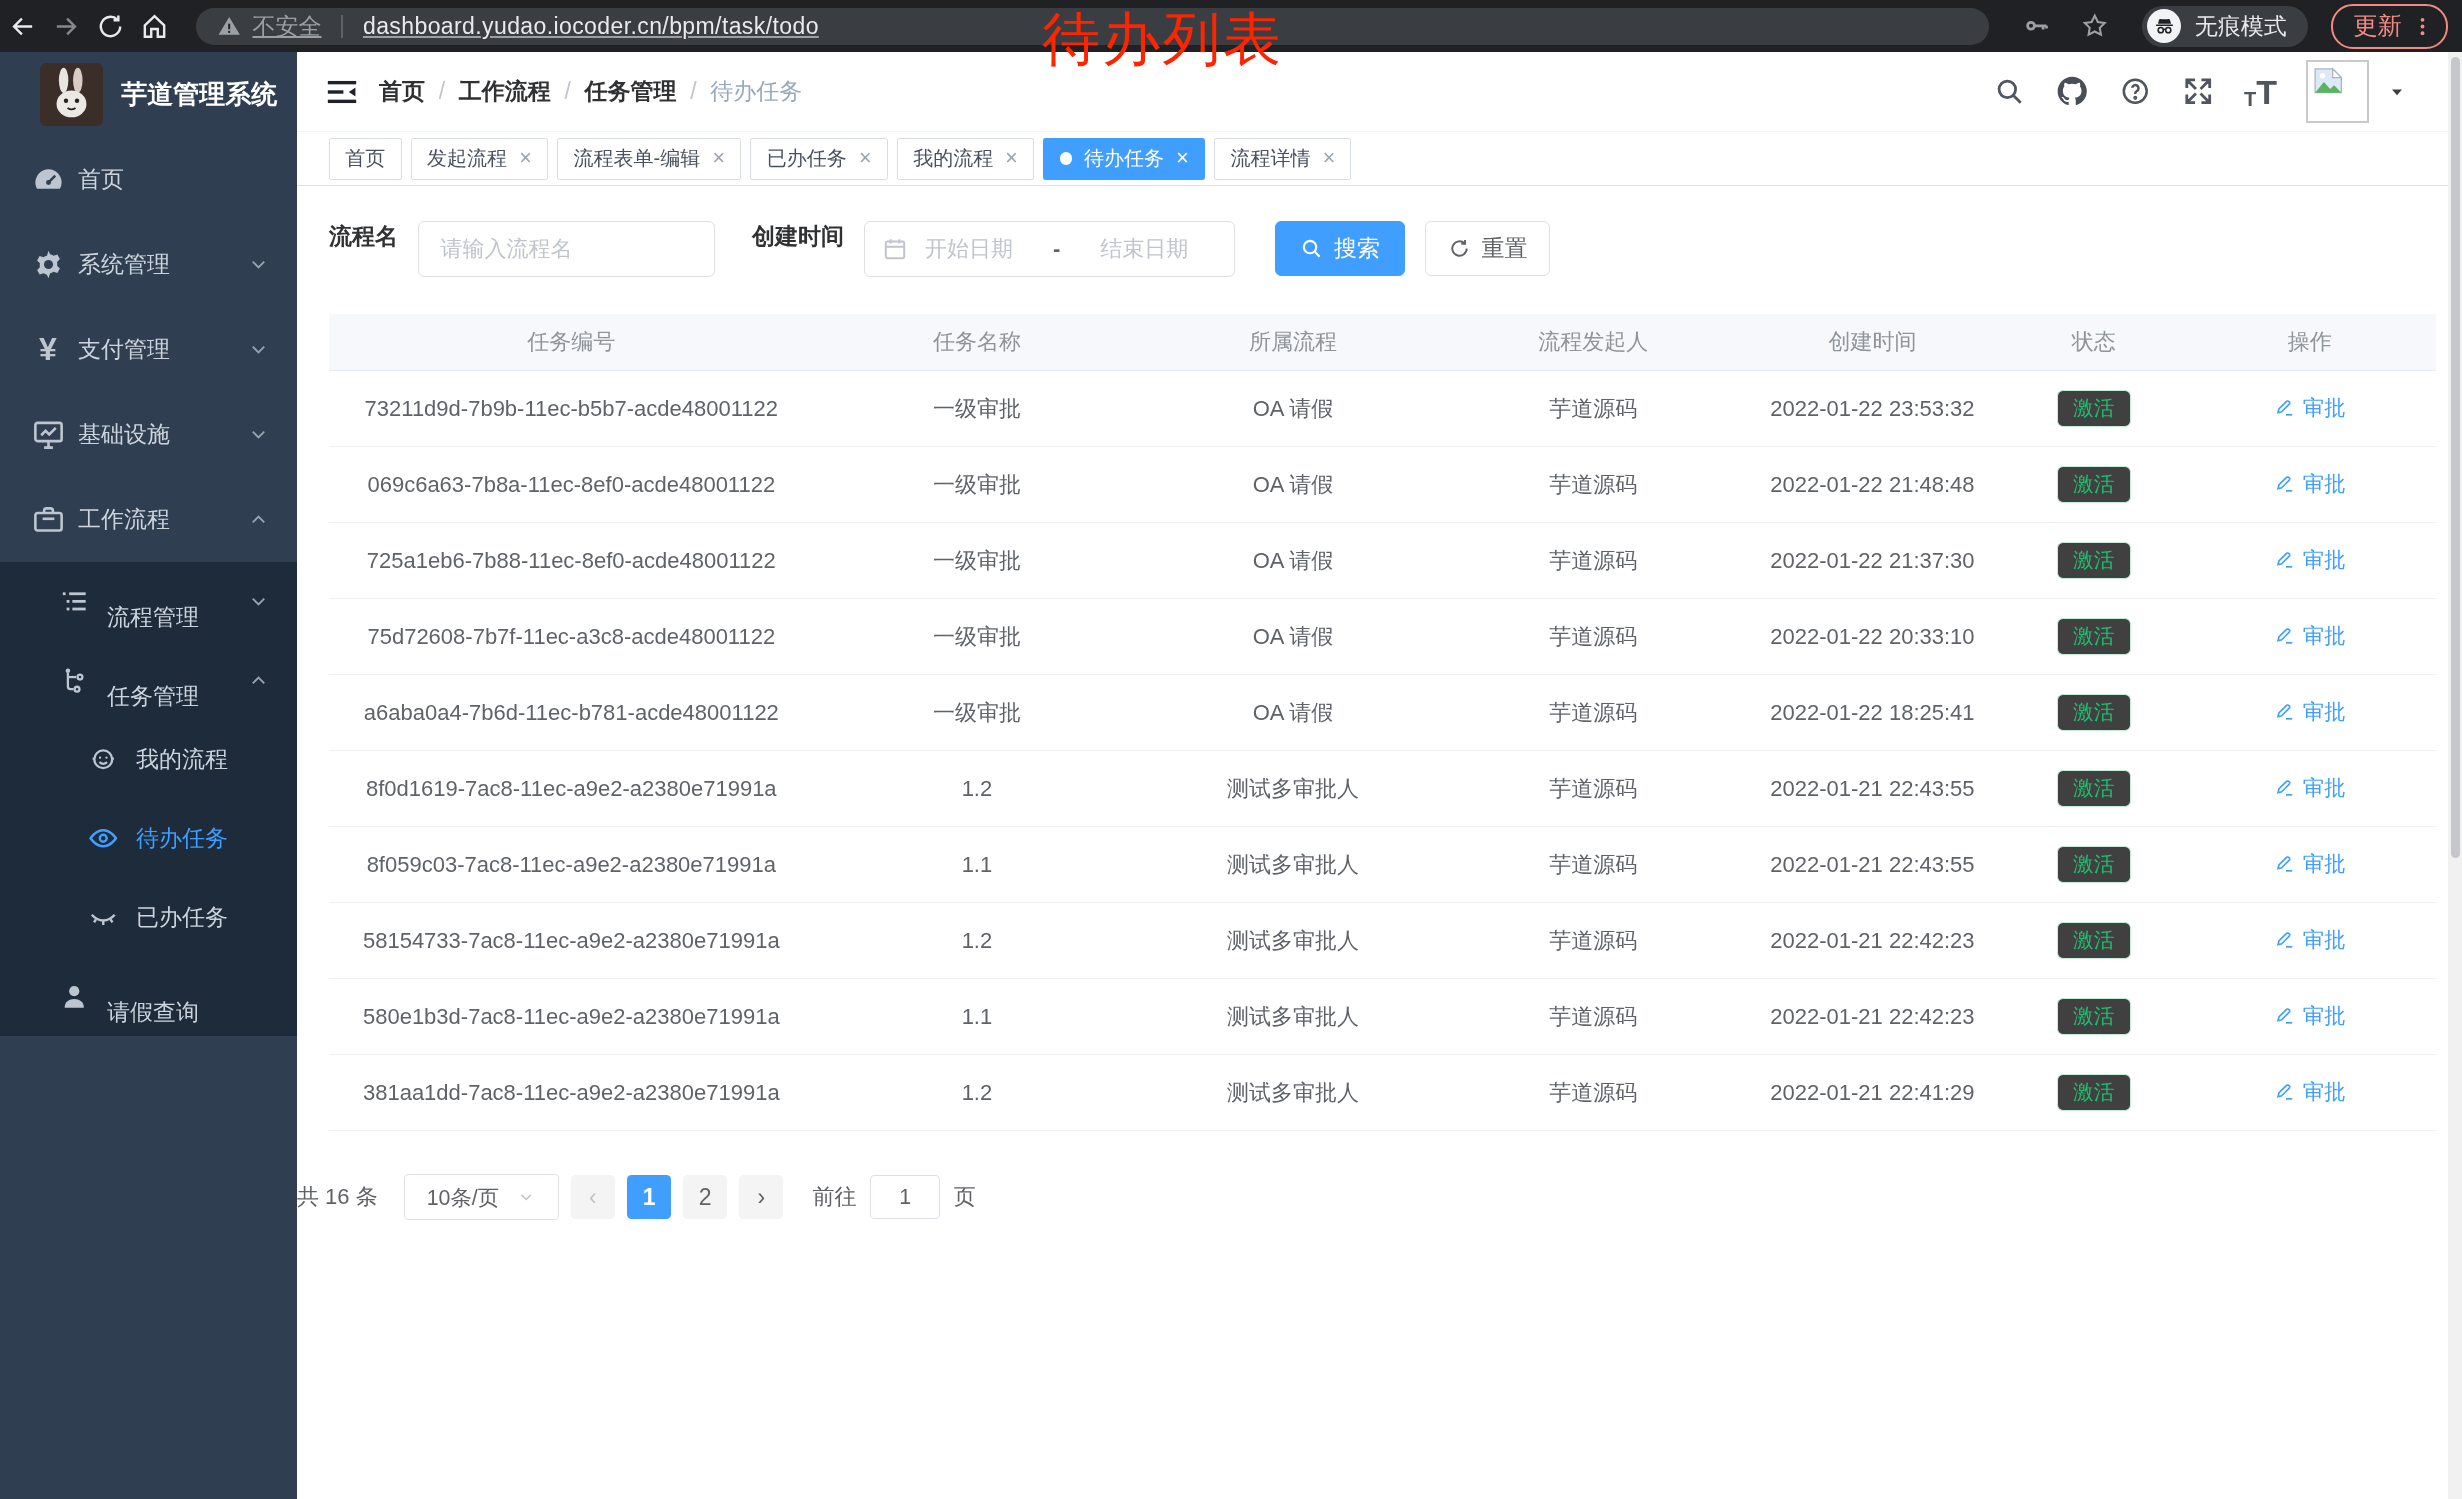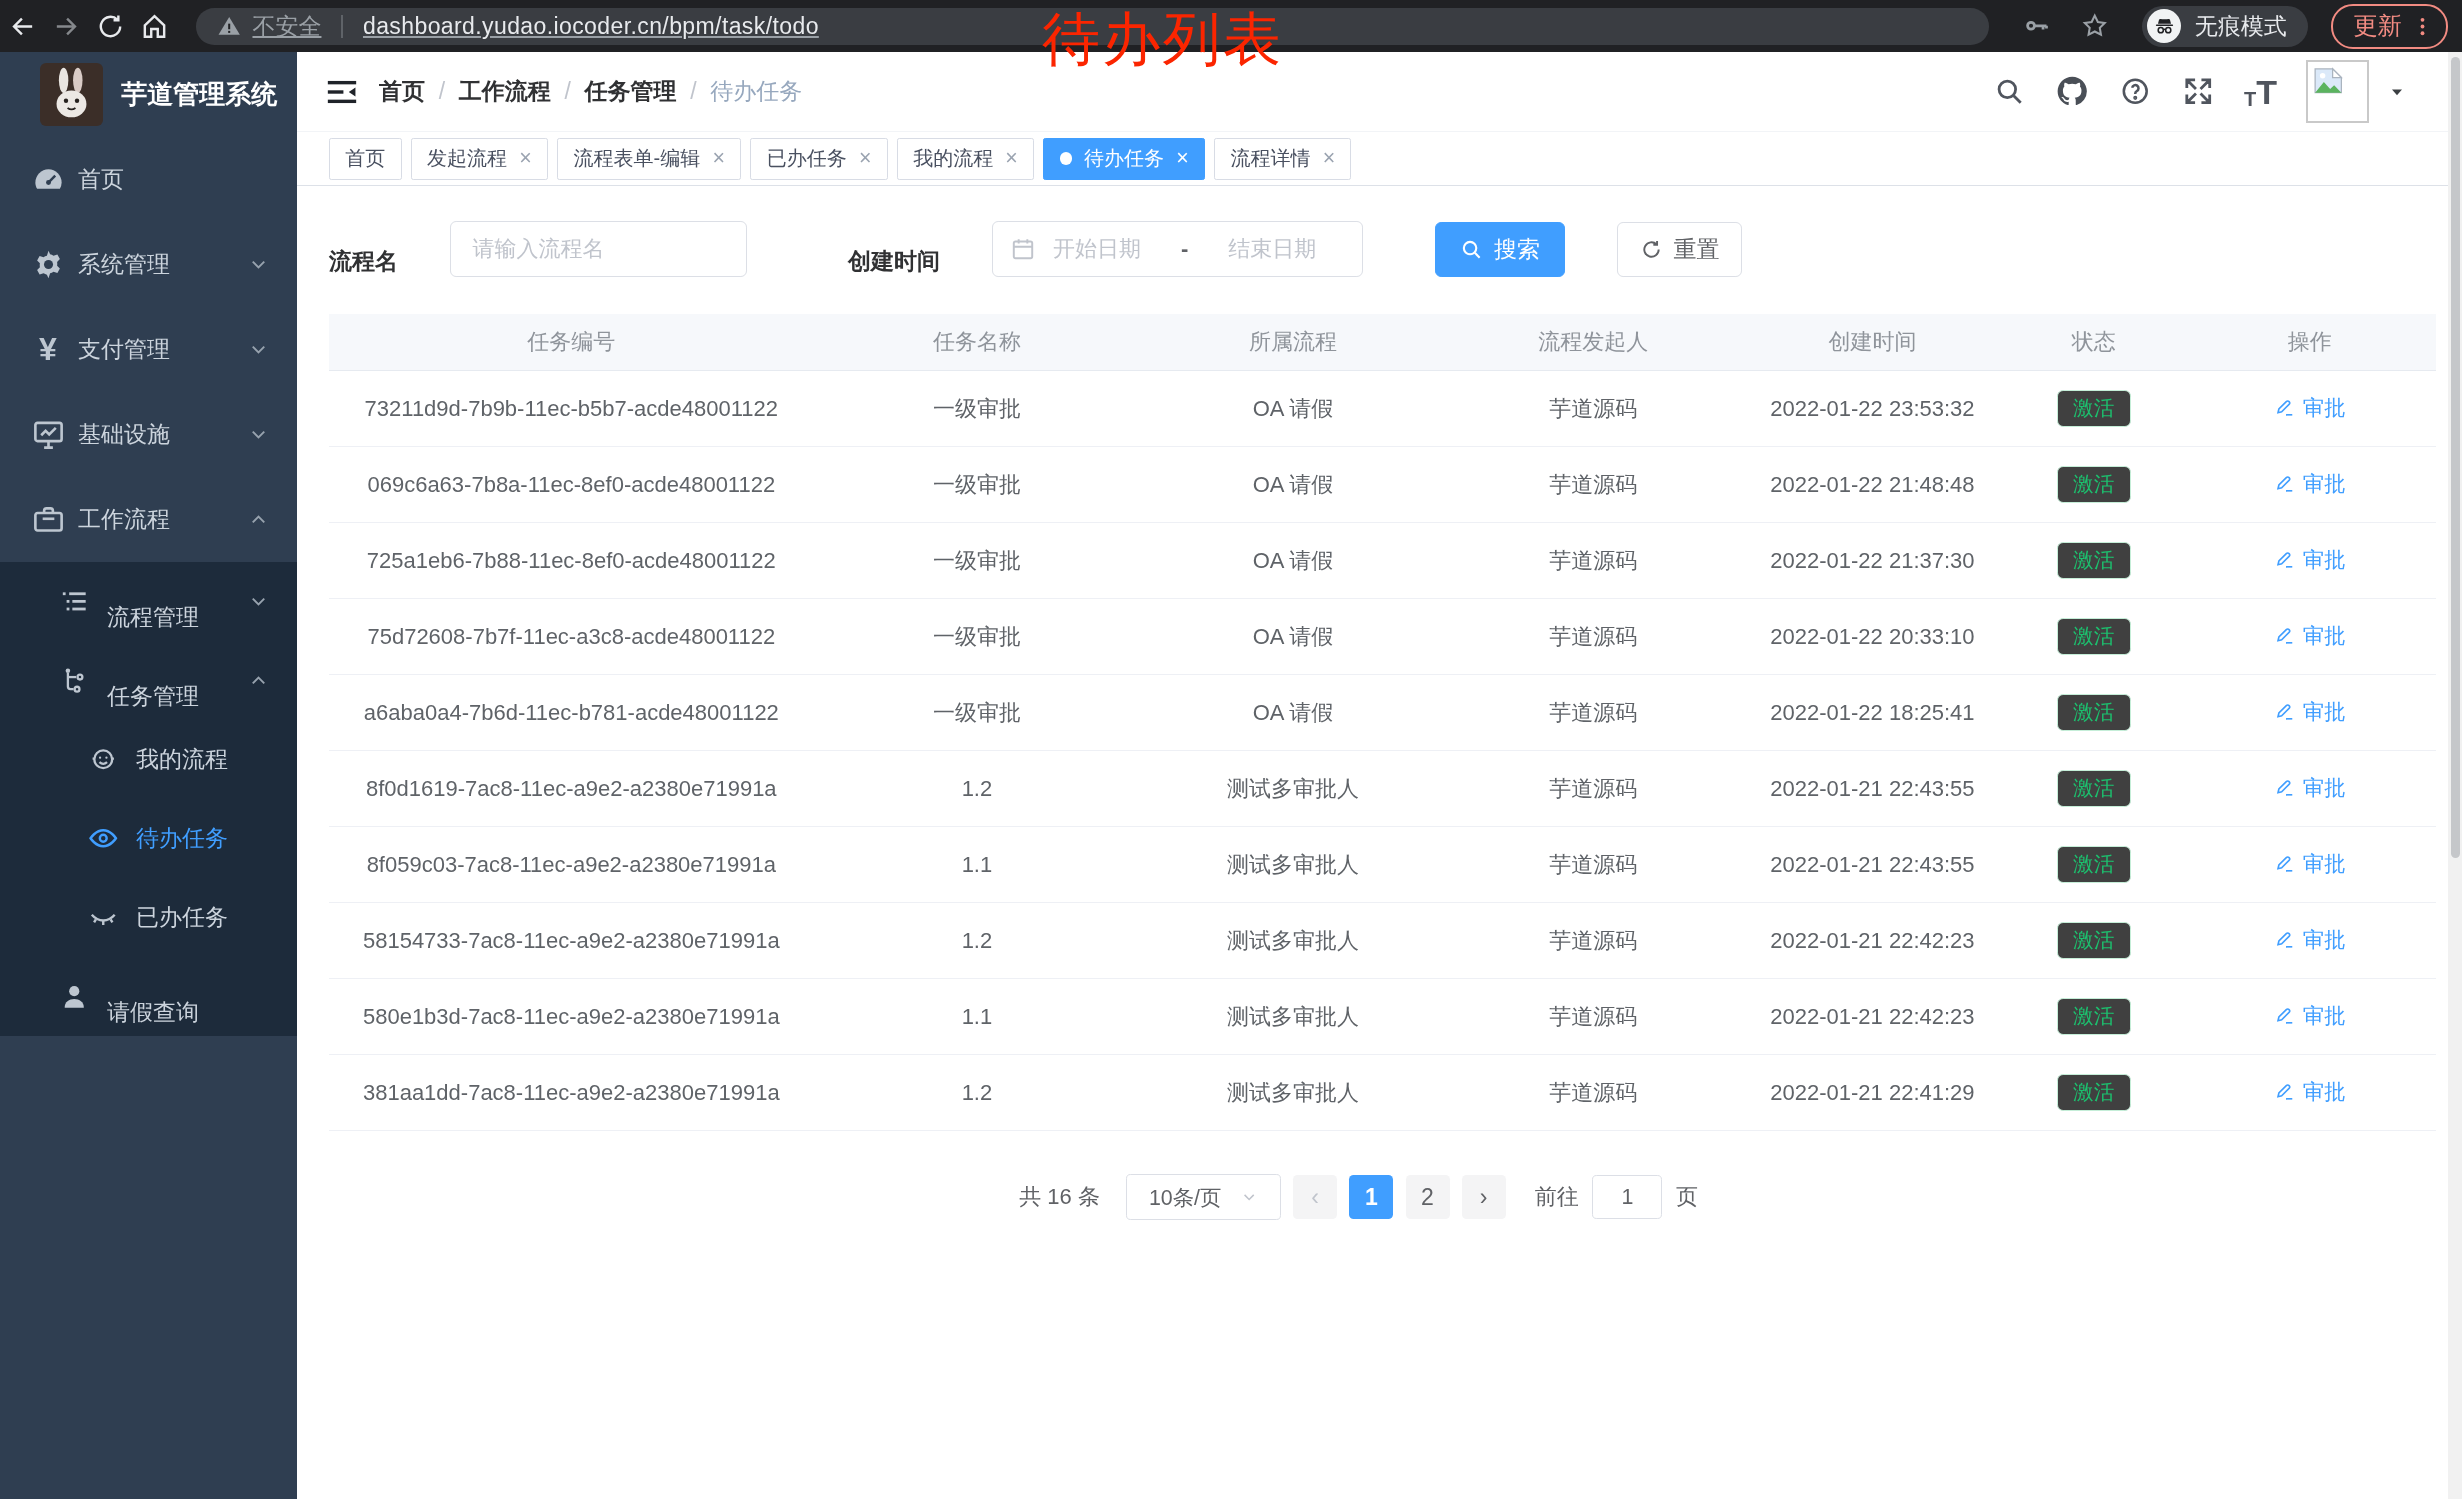--- a/index.html
+++ b/index.html
@@ -86,21 +86,21 @@
              display:flex;align-items:center;padding-left:32px;gap:9.2px;background:#fff;}
   .tab{height:40px;border:1.5px solid #d8dce5;background:#fff;color:#495060;font-size:20px;
        display:flex;align-items:center;padding:0 15.3px;gap:12.2px;border-radius:2.3px;cursor:pointer;white-space:nowrap;}
   .tab .dot{width:12.2px;height:12.2px;border-radius:50%;background:#fff;flex:none;display:none;}
   .tab .close{font-size:21.4px;color:#9aa3b0;line-height:1;}
   .tab.active{background:#409eff;border-color:#409eff;color:#fff;}
   .tab.active .dot{display:block;}
   .tab.active .close{color:#fff;}
 
   
-  .filter-row{display:flex;align-items:flex-end;margin-top:35px;padding-left:32px;gap:32px;}
+  .filter-row{display:flex;align-items:flex-start;margin-top:35px;padding-left:32px;}
   .flabel{font-size:23px;color:#303133;font-weight:600;margin-right:20px;white-space:nowrap;}
   .text-input{width:297px;height:56px;box-sizing:border-box;border:1.5px solid #dcdfe6;border-radius:6.1px;
               padding:0 21.4px;font-size:22px;color:#606266;font-family:inherit;outline:none;}
   .text-input::placeholder{color:#c0c4cc;}
   .gap48{width:37px;}
   .date-input{width:371px;height:56px;box-sizing:border-box;border:1.5px solid #dcdfe6;border-radius:6.1px;
               display:flex;align-items:center;padding:0 17px;color:#c0c4cc;font-size:22px;background:#fff;}
   .date-input .cal{width:26px;height:26px;color:#c0c4cc;margin-right:17px;}
   .date-input .cal svg{width:26px;height:26px;}
   .date-input .dsep{color:#606266;margin:0 40px;font-weight:700;}
@@ -116,21 +116,21 @@
   .t-row{display:flex;align-items:center;height:75px;border-bottom:1.5px solid #eef0f5;
          color:#5f6368;font-size:22px;background:#fff;}
   .td,.th{text-align:center;overflow:hidden;white-space:nowrap;}
   .c1{width:23%;}.c2{width:15.5%;}.c3{width:14.5%;}.c4{width:14%;}.c5{width:12.5%;}.c6{width:8.5%;}.c7{width:12%;}
   .tag{display:inline-block;padding:7.6px 15.3px;border-radius:6.1px;background:#404040;
        border:1.5px solid #c5eed8;color:#1cc06e;font-size:20.6px;line-height:1;}
   .approve{display:inline-flex;align-items:center;gap:7.6px;color:#409eff;font-size:21.4px;cursor:pointer;}
   .approve svg{width:21.4px;height:21.4px;}
 
   
-  .pagination{display:flex;align-items:center;justify-content:center;margin-top:43px;
+  .pagination{display:flex;align-items:center;justify-content:flex-start;margin-top:43px;
               padding-right:28px;font-size:22px;color:#606266;}
   .p-total{margin-right:26px;}
   .p-size{width:153px;height:44px;border:1.5px solid #dcdfe6;border-radius:4.6px;display:flex;
           align-items:center;justify-content:center;gap:18.3px;font-size:21.4px;color:#606266;cursor:pointer;}
   .p-size svg{width:18.3px;height:18.3px;color:#c0c4cc;}
   .pbtn{min-width:44px;height:44px;border-radius:4.6px;background:#f4f4f5;display:flex;align-items:center;
         justify-content:center;font-size:23px;color:#606266;margin-left:12.2px;cursor:pointer;}
   .pbtn.disabled{color:#c0c4cc;}
   .pbtn.active{background:#409eff;color:#fff;font-weight:700;}
   .p-goto{margin-left:29px;}

